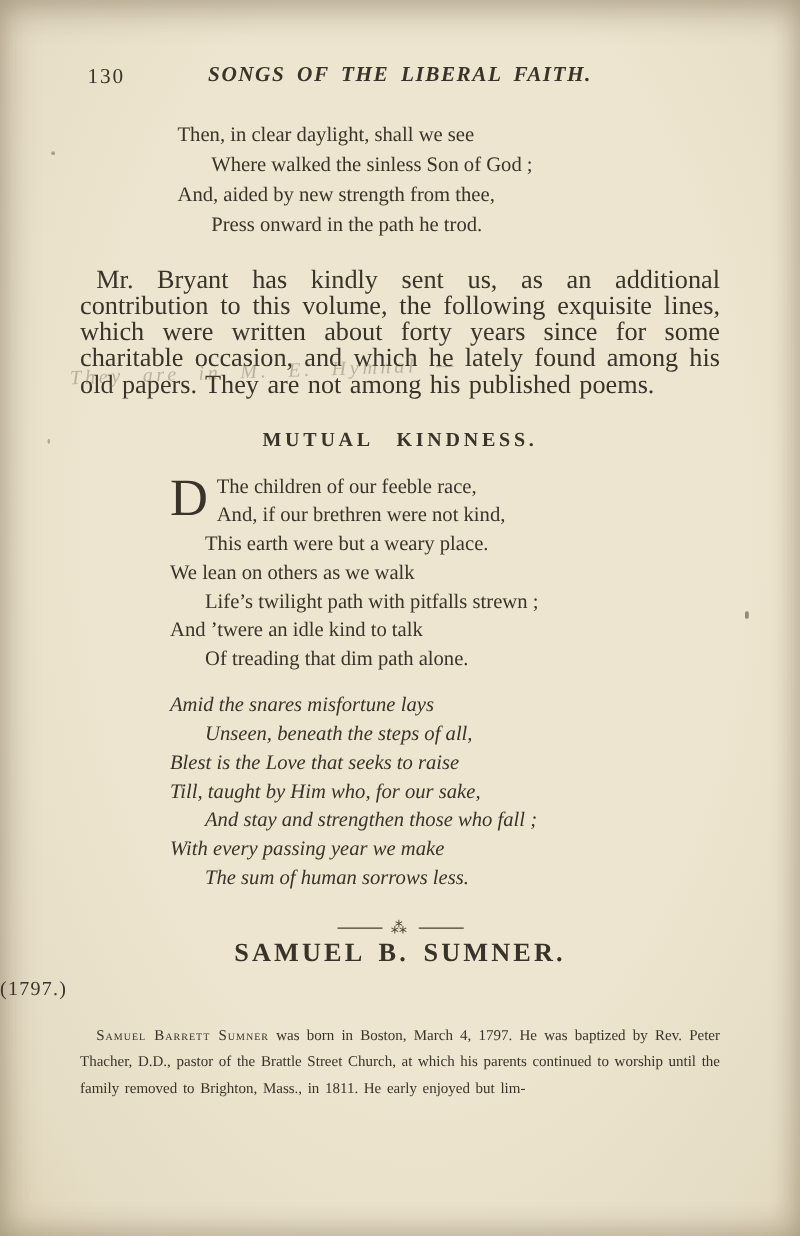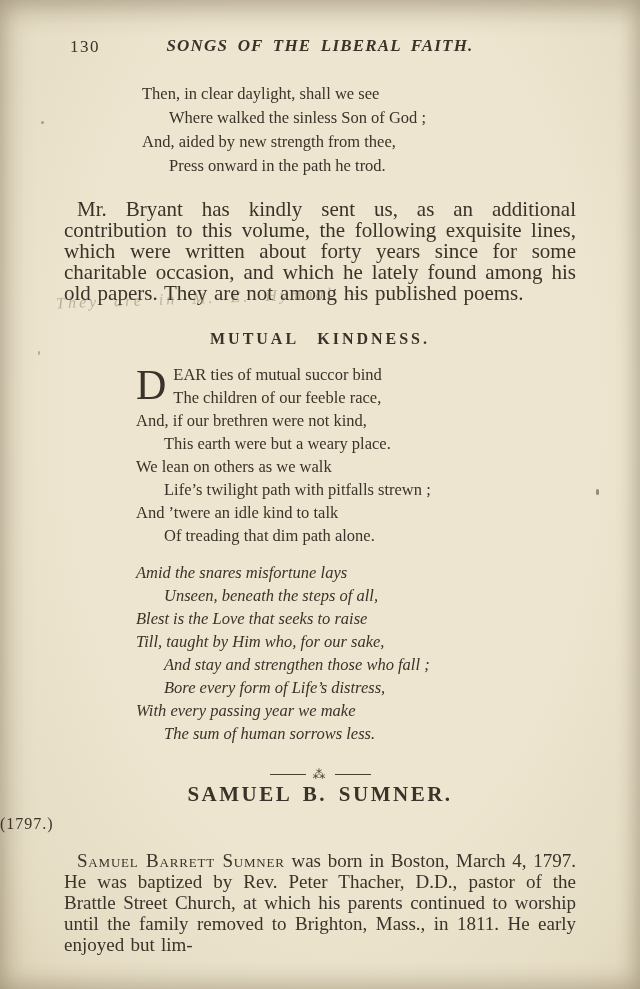--- a/index.html
+++ b/index.html
@@ -7,21 +7,21 @@
   .page {
     position:relative; width:640px; height:989px; margin:0 auto;
     background: radial-gradient(ellipse at 52% 42%, #ede5cf 55%, #e5dcc4 86%, #dcd2b6 100%);
     color:#3a3329; overflow:hidden;
     box-shadow: inset 0 12px 24px rgba(88,72,48,.24),
                 inset 10px 0 26px rgba(88,72,48,.12),
                 inset -6px 0 18px rgba(88,72,48,.08),
                 inset 0 -10px 20px rgba(88,72,48,.12);
   }
   
-  .running-head { position:relative; margin-top:36px; height:24px; }
+  .running-head { position:relative; margin-top:50px; height:24px; }
   .page-number { position:absolute; left:70px; top:1px; font-size:17px; letter-spacing:1.5px; }
   .running-title { display:block; text-align:center; font-style:italic; font-weight:600;
                    font-size:17px; letter-spacing:1.2px; word-spacing:4px; }
   
   .opening-stanza { margin:22px 0 0 142px; font-size:16.5px; line-height:24px; }
   .opening-stanza .indent { margin-left:27px; }
   
   .editor-note { margin:21px 64px 16px; font-size:21px; line-height:21px;
                  text-align:justify; text-indent:13px; word-spacing:1.5px; }
   
@@ -37,21 +37,21 @@
   .drop-cap { float:left; font-size:42px; line-height:40px; padding:2px 7px 0 0; font-weight:500; }
   
   .divider { margin-top:21px; display:flex; align-items:center; justify-content:center;
              gap:7px; color:#47402f; height:16px; }
   .divider::before, .divider::after { content:""; width:36px; border-top:1.5px solid #47402f; }
   .divider .ornament { font-size:13px; letter-spacing:2px; font-family:"DejaVu Sans",sans-serif; }
   
   .bio-heading { text-align:center; font-size:21px; font-weight:600;
                  letter-spacing:2.5px; word-spacing:4px; }
   .bio-date { margin-top:8px; text-align:left; font-size:16px; letter-spacing:1px; }
-  .bio-text { margin:17px 64px 12px; font-size:19px; line-height:21px;
+  .bio-text { margin:17px 64px 12px; font-size:12px; line-height:21px;
               text-align:justify; text-indent:13px; word-spacing:1.5px; }
   .smallcaps { font-variant:small-caps; letter-spacing:.8px; }
   
   .speck { position:absolute; background:#5a4f3c; border-radius:50%; }
 </style>
 </head>
 <body>
 
 <div class="page">
 
@@ -69,36 +69,34 @@
 
   <p class="editor-note">Mr. Bryant has kindly sent us, as an additional contribution to this volume, the following exquisite lines, which were written about forty years since for some charitable occasion, and which he lately found among his old papers.  They are not among his published poems.</p>
 
   <div class="handwritten">They are in M. E. Hymnal —</div>
 
   <h2 class="poem-title">MUTUAL KINDNESS.</h2>
 
   <div class="poem">
     <div class="stanza1">
       <span class="drop-cap">D</span>
-      <div class="line"><span>EAR ties of mutual succor bind</span></div>
       <div class="line indent">The children of our feeble race,</div>
       <div class="line">And, if our brethren were not kind,</div>
       <div class="line indent">This earth were but a weary place.</div>
       <div class="line">We lean on others as we walk</div>
       <div class="line indent">Life’s twilight path with pitfalls strewn ;</div>
       <div class="line">And ’twere an idle kind to talk</div>
       <div class="line indent">Of treading that dim path alone.</div>
     </div>
     <div class="stanza2">
       <div class="line">Amid the snares misfortune lays</div>
       <div class="line indent">Unseen, beneath the steps of all,</div>
       <div class="line">Blest is the Love that seeks to raise</div>
       <div class="line">Till, taught by Him who, for our sake,</div>
       <div class="line indent">And stay and strengthen those who fall ;</div>
-      <div class="line indent">Bore every form of Life’s distress,</div>
       <div class="line">With every passing year we make</div>
       <div class="line indent">The sum of human sorrows less.</div>
     </div>
   </div>
 
   <div class="divider">
     <span class="ornament">⁂</span>
   </div>
 
   <h1 class="bio-heading">SAMUEL B. SUMNER.</h1>

